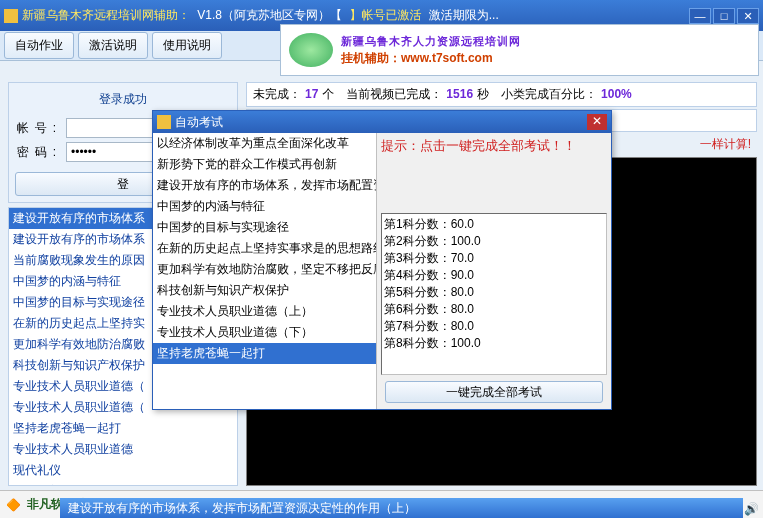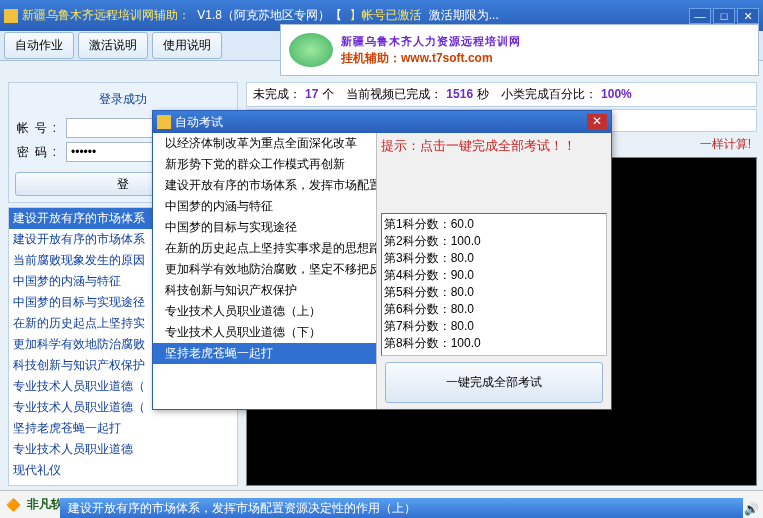--- a/index.html
+++ b/index.html
@@ -41,27 +41,27 @@
 .right-note { color: #d02020; text-align: right; padding: 2px 6px; }
 .video-area { flex: 1; background: #000; border: 1px solid #808080; }
 
 
 .dialog { position: absolute; left: 152px; top: 110px; width: 460px; height: 300px; background: #f0f0f0; border: 1px solid #2a5fb8; box-shadow: 2px 2px 6px rgba(0,0,0,.3); display: flex; flex-direction: column; }
 .dlg-title { height: 22px; background: linear-gradient(#3b7dd8,#2a5fb8); color: #fff; display: flex; align-items: center; padding: 0 4px; }
 .dlg-title-icon { width: 14px; height: 14px; background: #f0c040; margin-right: 4px; }
 .dlg-close { width: 20px; height: 16px; background: #c03030; color: #fff; text-align: center; line-height: 14px; cursor: pointer; }
 .dlg-body { flex: 1; display: flex; overflow: hidden; }
 .dlg-left { width: 224px; background: #fff; border-right: 1px solid #c0c0c0; overflow-y: auto; }
-.dlg-left .dli { padding: 2px 12px; white-space: nowrap; overflow: hidden; cursor: pointer; }
+.dlg-left .dli { padding: 2px 4px; white-space: nowrap; overflow: hidden; cursor: pointer; }
 .dlg-left .dli.sel { background: #3070d0; color: #fff; }
 .dlg-right { flex: 1; display: flex; flex-direction: column; padding: 4px; gap: 4px; }
 .dlg-hint { color: #d02020; font-size: 13px; line-height: 1.4; min-height: 72px; }
 .score-box { flex: 1; background: #fff; border: 1px inset #c0c0c0; overflow-y: scroll; padding: 2px; }
 .score-row { white-space: nowrap; }
-.dlg-btn { height: 41px; background: linear-gradient(#f8fbff,#dce8f4); border: 1px solid #9bb8d8; border-radius: 3px; cursor: pointer; margin: 2px 4px; }
+.dlg-btn { height: 22px; background: linear-gradient(#f8fbff,#dce8f4); border: 1px solid #9bb8d8; border-radius: 3px; cursor: pointer; margin: 2px 4px; }
 
 .footer { position: absolute; left: 0; right: 0; bottom: 0; height: 28px; background: #f4f4f4; border-top: 1px solid #c0c0c0; display: flex; align-items: center; padding: 0 6px; gap: 6px; }
 .footer-logo { font-weight: bold; color: #206020; }
 .footer-url { color: #808080; font-size: 11px; }
 .bottom-text { position: absolute; bottom: 0; left: 60px; right: 20px; height: 20px; background: linear-gradient(#58a0f0,#3070d0); color: #fff; padding: 2px 8px; white-space: nowrap; overflow: hidden; }
 .sound-icon { position: absolute; right: 4px; bottom: 2px; color: #404040; cursor: pointer; }
 </style>
 </head>
 <body>
 
@@ -156,21 +156,21 @@
         <div class="dli">科技创新与知识产权保护</div>
         <div class="dli">专业技术人员职业道德（上）</div>
         <div class="dli">专业技术人员职业道德（下）</div>
         <div class="dli sel">坚持老虎苍蝇一起打</div>
       </div>
     <div class="dlg-right">
       <div class="dlg-hint">提示：点击一键完成全部考试！！</div>
       <div class="score-box" id="score-box">
           <div class="score-row">第1科分数：60.0</div>
           <div class="score-row">第2科分数：100.0</div>
-          <div class="score-row">第3科分数：80.0</div>
+          <div class="score-row">第3科分数：70.0</div>
           <div class="score-row">第4科分数：90.0</div>
           <div class="score-row">第5科分数：80.0</div>
           <div class="score-row">第6科分数：80.0</div>
           <div class="score-row">第7科分数：80.0</div>
           <div class="score-row">第8科分数：100.0</div>
         </div>
       <button class="dlg-btn">一键完成全部考试</button>
     </div>
   </div>
 </div>

